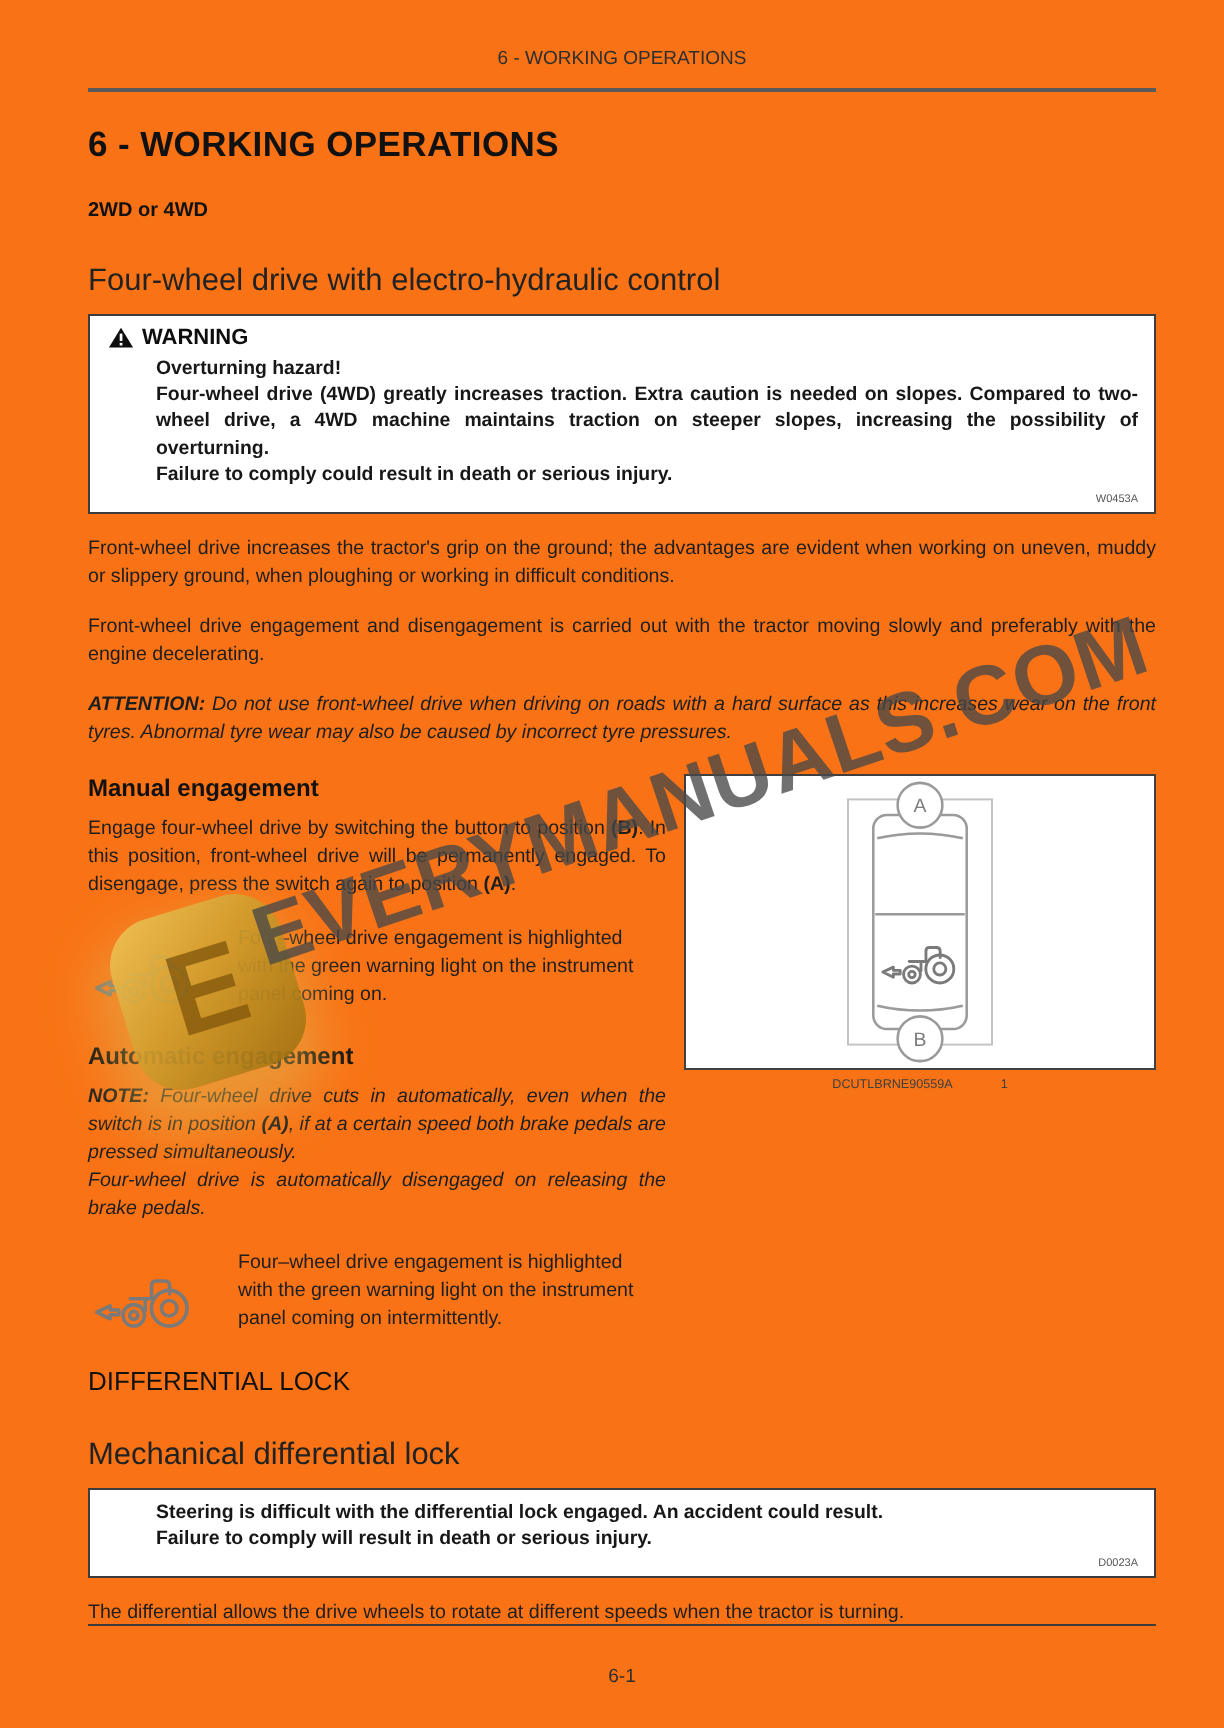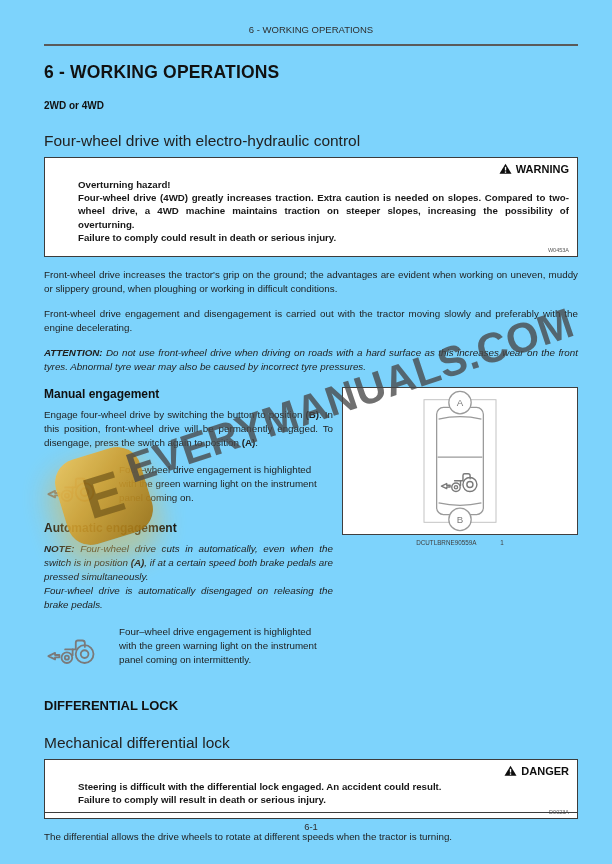--- a/index.html
+++ b/index.html
@@ -1,31 +1,31 @@
 <!DOCTYPE html>
 <html><head>
 <meta charset="utf-8">
 <style>
   * { margin:0; padding:0; box-sizing:border-box; }
   html,body { background:#ffffff; }
   .page {
-    position:relative; width:612px; height:864px; background:#7dd3fc;
+    position:relative; width:612px; height:864px; background:#f97316;
     font-family:"Liberation Sans", sans-serif; color:#1e1e1e; overflow:hidden;
   }
   .content { position:absolute; left:44px; top:24px; width:534px; }
 
   .running-header { text-align:center; font-size:9.5px; color:#2e2e2e; margin-bottom:9px; }
   .top-rule { border-top:2px solid #5a5a5a; }
 
   h1.chapter { font-size:17.5px; font-weight:bold; color:#111; margin-top:16px; letter-spacing:.2px; }
   h2.sub { font-size:10px; font-weight:bold; color:#111; margin-top:17px; }
   .section-title { font-size:15.5px; font-weight:400; color:#222; margin-top:21px; margin-bottom:7px; }
 
   .alert-box { border:1.5px solid #3c3c3c; padding:5px 8px 2px 9px; background:#fff; }
-  .alert-header { display:flex; align-items:center; gap:4px; font-weight:bold; font-size:11px; color:#0e0e0e; margin-bottom:3px;justify-content:flex-end; }
+  .alert-header { display:flex; align-items:center; gap:4px; font-weight:bold; font-size:11px; color:#0e0e0e; margin-bottom:3px; }
   .alert-header svg { display:block; }
   .alert-body { margin-left:24px; font-size:9.7px; font-weight:bold; line-height:1.36; color:#171717; }
   .alert-body p { margin:0; }
   .alert-body .just { text-align:justify; }
   .alert-code { text-align:right; font-size:5.5px; font-weight:normal; color:#555; margin-top:3px; margin-bottom:1px; }
 
   .body-text { font-size:9.8px; line-height:1.43; text-align:justify; color:#1e1e1e; margin-top:11px; }
   .italic { font-style:italic; }
   .b { font-weight:bold; }
 
@@ -37,25 +37,25 @@
   .col-left .body-text { margin-top:0; margin-bottom:10px; }
   .note-block p { margin:0; }
 
   .icon-row { display:flex; gap:21px; align-items:flex-start; margin:13px 0 16px 2px; }
   .icon-row .tractor { flex:0 0 auto; margin-top:6px; }
   .icon-row .icon-text { font-size:9.8px; line-height:1.43; width:212px; text-align:left; }
 
   .fig-box { border:1.3px solid #3f3f3f; height:148px; display:flex; align-items:center; justify-content:center; background:#fff; }
   .fig-caption { display:flex; justify-content:center; gap:24px; font-size:6.3px; color:#3f3f3f; margin-top:4px; }
 
-  h3.diff-heading { font-size:13px; font-weight:bold; color:#111; margin-top:15px; }
+  h3.diff-heading { font-size:13px; font-weight:normal; color:#111; }
 
   .footer { position:absolute; left:44px; width:534px; top:812px; }
   .footer-rule { border-top:1.6px solid #3c3c3c; }
-  .page-num { text-align:center; font-size:9.5px; color:#2e2e2e; margin-top:8px; }
+  .page-num { text-align:center; font-size:9.5px; color:#2e2e2e; margin-top:20px; }
 
   
   .watermark { position:absolute; inset:0; pointer-events:none; z-index:9; }
   .wm-logo {
     position:absolute; left:60px; top:452px; width:88px; height:88px; border-radius:24px;
     transform:rotate(-17deg);
     background:linear-gradient(140deg,#f0c65a 0%, #d19f2e 45%, #9e7112 100%);
     opacity:.92;
     box-shadow:-4px 14px 26px 8px rgba(222,184,82,.55);
     display:flex; align-items:center; justify-content:center;
@@ -176,26 +176,20 @@
           <span>DCUTLBRNE90559A</span>
           <span>1</span>
         </div>
       </div>
     </div>
 
     <h3 class="diff-heading">DIFFERENTIAL LOCK</h3>
     <div class="section-title">Mechanical differential lock</div>
 
     <div class="alert-box">
-      <div class="alert-header">
-        <svg width="13" height="11.5">
-            <use href="#sym-alert-triangle"></use>
-          </svg>
-        <span>DANGER</span>
-      </div>
       <div class="alert-body">
         <p>Steering is difficult with the differential lock engaged. An accident could result.</p>
         <p>Failure to comply will result in death or serious injury.</p>
       </div>
       <div class="alert-code">D0023A</div>
     </div>
 
     <p class="body-text">The differential allows the drive wheels to rotate at different speeds when the tractor is turning.</p>
   </div>
 

